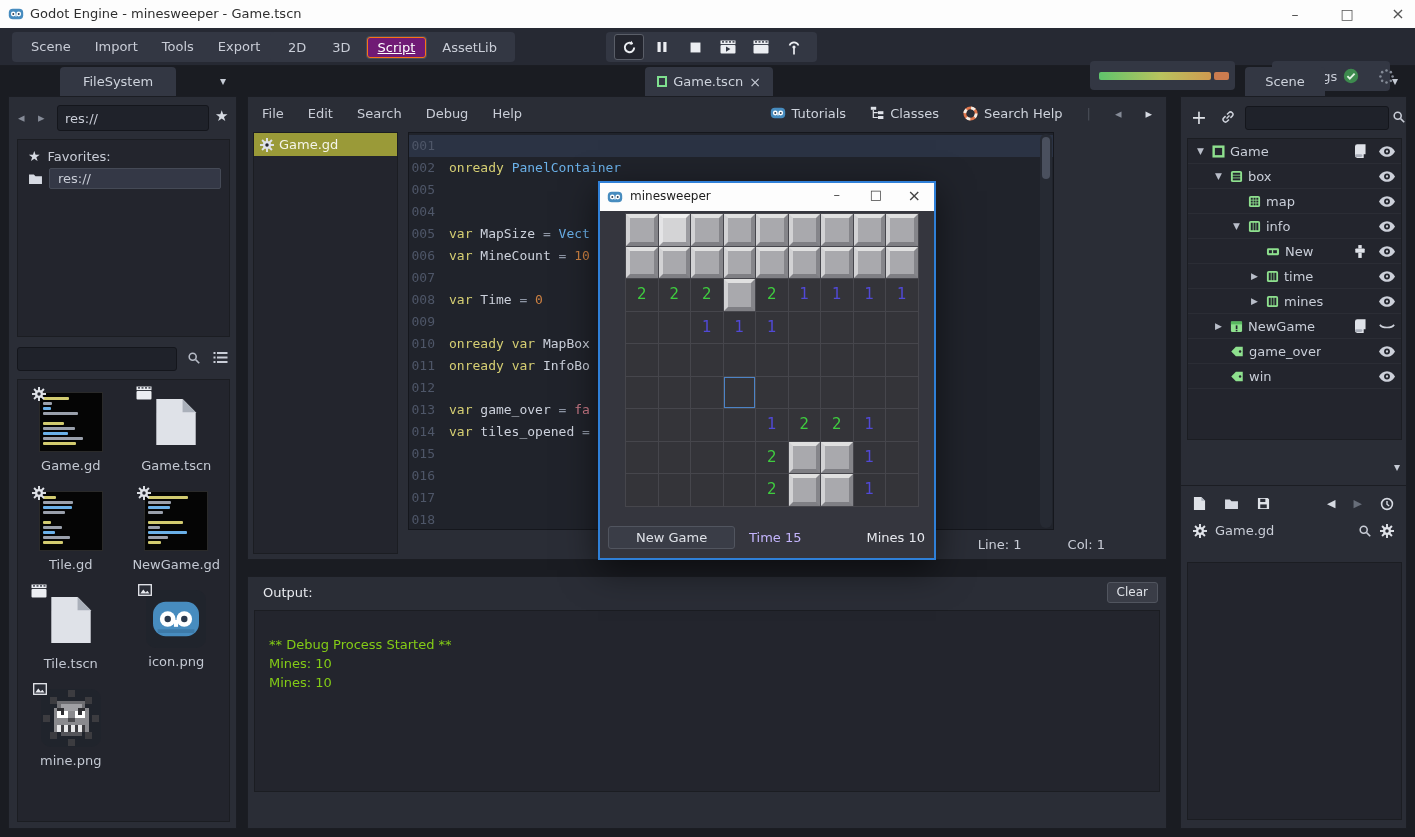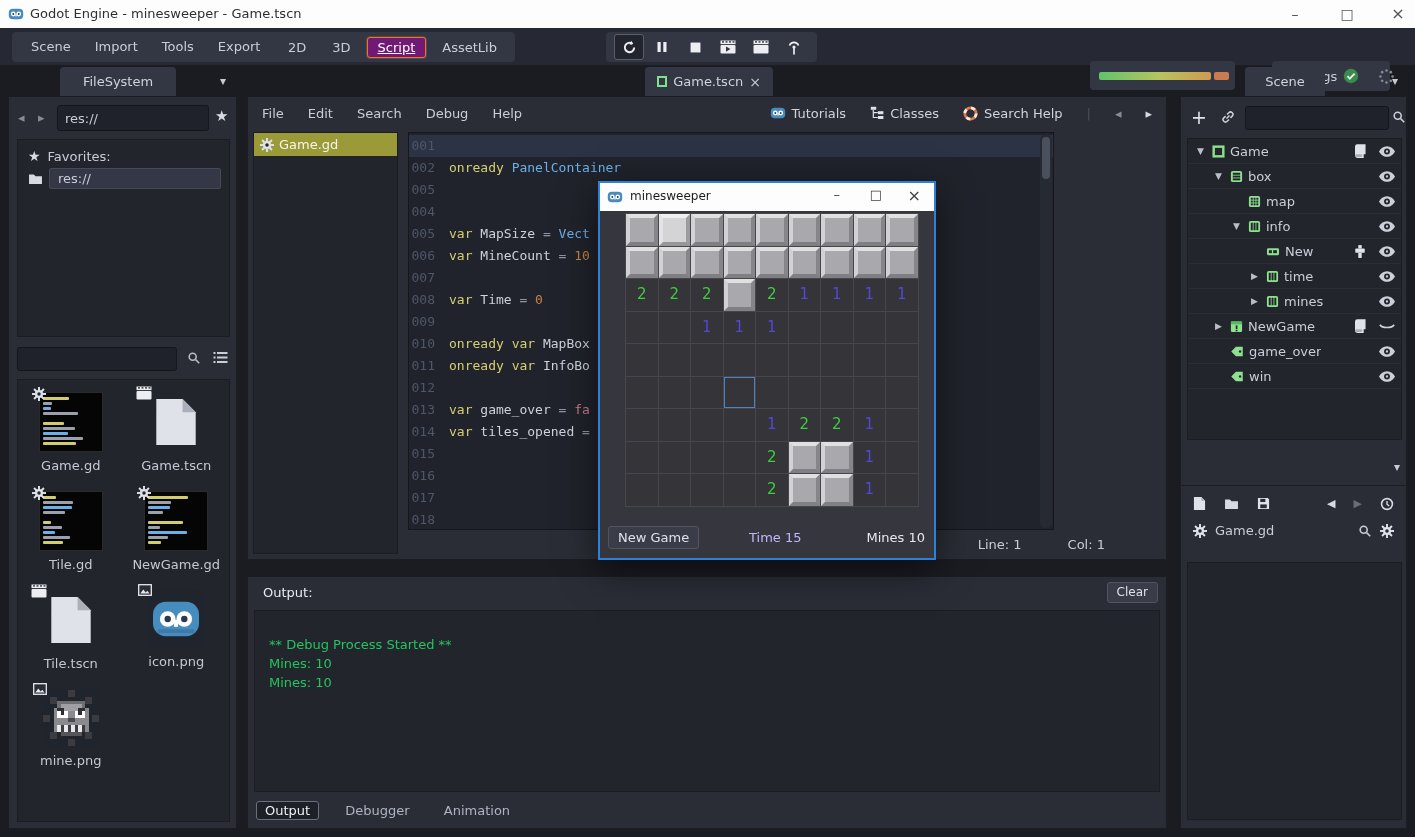--- a/index.html
+++ b/index.html
@@ -554,29 +554,24 @@
     <span>Col: 1</span>
   </div>
 </div>
 
 <div class="panel" style="left:247px;top:576px;width:920px;height:253px">
   <div style="display:flex;align-items:center;height:30px;padding:0 8px 0 15px">
     <span style="color:#e8eaef">Output:</span>
     <span style="flex:1"></span>
     <span class="btn" style="height:21px;padding:0 9px;font-size:12px">Clear</span>
   </div>
-  <div class="well" style="left:6px;top:33px;width:906px;height:182px;padding:24px 0 0 14px;color:#22c55e">
+  <div class="well" style="left:6px;top:33px;width:906px;height:182px;padding:24px 0 0 14px;color:#84cc16">
     <div style="line-height:19px">** Debug Process Started **</div>
     <div style="line-height:19px">Mines: 10</div>
     <div style="line-height:19px">Mines: 10</div>
-  </div>
-  <div class="abs" style="left:8px;top:224px">
-    <span class="outtab active">Output</span>
-    <span class="outtab">Debugger</span>
-    <span class="outtab">Animation</span>
   </div>
 </div>
 
 <div class="panel" style="left:1180px;top:96px;width:227px;height:733px">
   <span class="abs" style="left:10px;top:9px;font-size:19px;color:#dfe2e8">+</span>
   <span class="abs icon" style="left:40px;top:13px">
       <svg width="14" height="14" viewBox="0 0 14 14">
         <path d="M5.5 8.5l3-3M6 4.5L7.8 2.7a2.4 2.4 0 0 1 3.4 3.4L9.4 7.9M8 9.5l-1.8 1.8A2.4 2.4 0 0 1 2.8 7.9l1.8-1.8" fill="none" stroke="#ccd0d9" stroke-width="1.5"></path>
       </svg>
     </span>
@@ -982,17 +977,17 @@
         <div class="cell cell-o"></div>
         <div class="cell cell-o"></div>
         <div class="cell cell-o"></div>
         <div class="cell cell-o"></div>
         <div class="cell cell-o num-2">2</div>
         <div class="cell cell-u"></div>
         <div class="cell cell-u"></div>
         <div class="cell cell-o num-1">1</div>
         <div class="cell cell-o"></div>
       </div>
-    <span class="btn abs" style="left:8px;top:315px;height:23px;padding:0 9px">New Game</span>
+    <span class="btn abs" style="left:8px;top:315px;height:23px;padding:0 27px">New Game</span>
     <span class="abs" style="left:149px;top:319px;color:#c4b5fd">Time 15</span>
     <span class="abs" style="right:9px;top:319px;color:#e6e8ee">Mines 10</span>
   </div>
 </div>
 
 </body></html>

